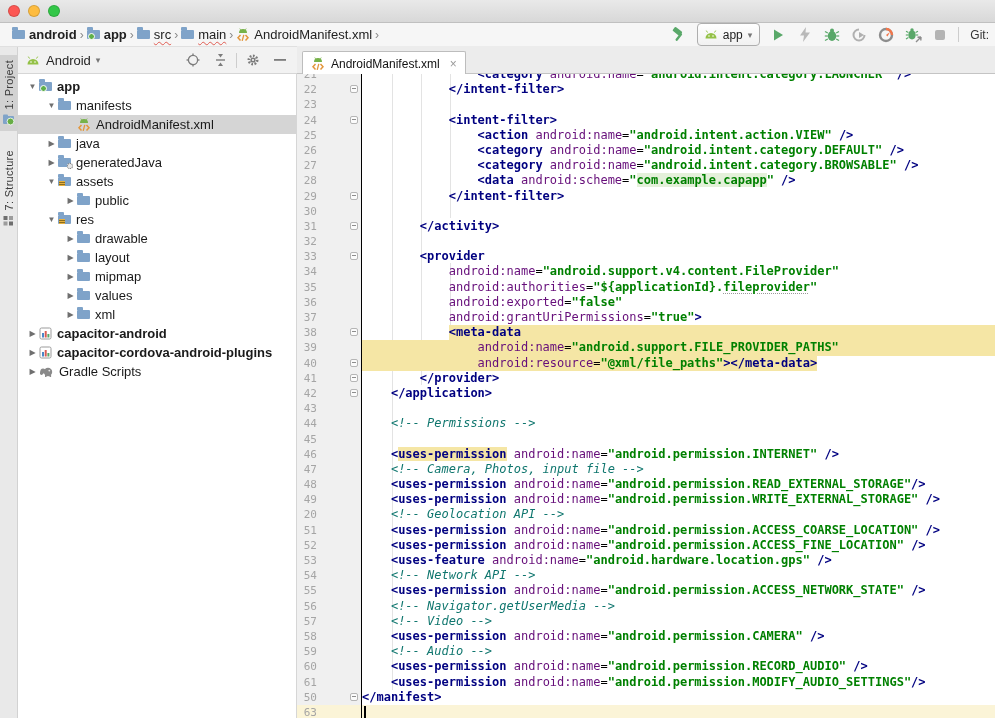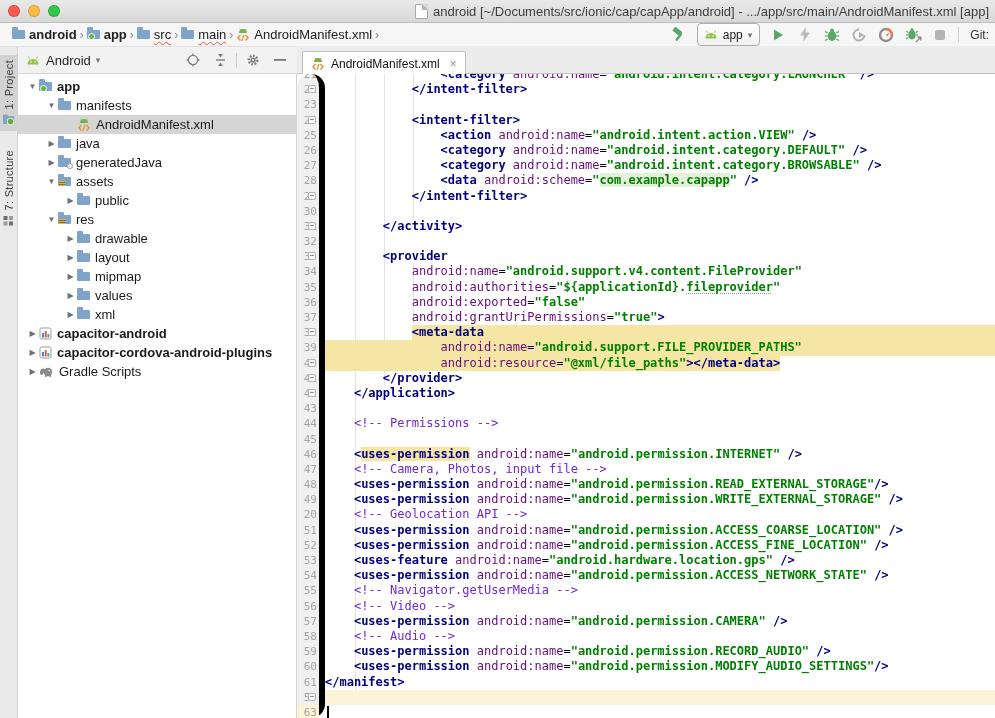--- a/index.html
+++ b/index.html
@@ -47,41 +47,41 @@
   .trow .lbl{margin-left:5px;}
   .trow .lbl.b{font-weight:bold;}
   
   #tabbar{position:absolute;left:297px;top:46px;width:698px;height:28px;background:#ececec;
     border-bottom:1px solid #c4c4c4;box-sizing:border-box;}
   #etab{position:absolute;left:5px;top:5px;height:23px;background:#fff;border:1px solid #bdbdbd;border-bottom:none;
     border-radius:2px 2px 0 0;display:flex;align-items:center;gap:6px;padding:0 8px;font-size:12px;color:#111;}
   #etab .close{color:#9a9a9a;font-size:12px;margin-left:4px;}
   
   #editor{position:absolute;left:297px;top:74px;width:698px;height:644px;background:#fff;display:flex;overflow:hidden;}
-  #gutter{width:28px;background:#f0f0f0;border-right:6px solid #000000;box-sizing:border-box;flex:none;border-radius:22px;}
+  #gutter{width:65px;background:#f0f0f0;border-right:1px solid #000000;box-sizing:border-box;flex:none;}
   #gutter .grow-wrap,#code .lines-wrap{margin-top:-7px;}
   .grow{display:flex;height:15.2px;line-height:15.2px;}
   .grow .num{width:20px;text-align:right;font-family:"DejaVu Sans Mono",monospace;font-size:11px;color:#a5a5a5;flex:none;}
   .grow .foldc{flex:1;position:relative;}
   .fold{position:absolute;right:3px;top:3px;width:8px;height:8px;border:1px solid #b5b5b5;border-radius:2px;
     background:#fbfbfb;box-sizing:border-box;}
   .fold::after{content:"";position:absolute;left:1px;right:1px;top:2px;height:1px;background:#8e8e8e;}
   .grow.caretrow{background:#fbf4d7;}
   #code{flex:1;position:relative;font-family:"DejaVu Sans Mono",monospace;font-size:12px;}
   .iguide{position:absolute;width:1px;background:#e3e3e3;}
   .line{position:relative;height:15.2px;line-height:15.2px;white-space:pre;display:flex;color:#000;}
   .line.hlfull{background:#f5e6a5;}
   .line.caretline{background:#fbf4d7;}
   .grp{white-space:pre;}
   .grp.hlgrow{background:#f5e6a5;flex:1;}
   .grp.hlblock{background:#f5e6a5;}
   .tk-t{color:#000080;font-weight:bold;}
   .tk-a{color:#660E7A;}
   .tk-v{color:#008000;font-weight:bold;}
-  .tk-c{color:#6d28d9;}
+  .tk-c{color:#0f766e;font-style:italic;}
   .tk-p{color:#000;}
   .tk-vg{background:#e4f0da;}
   .tk-vd{text-decoration:underline dotted #9a9a9a;text-underline-offset:2px;}
   .tk-w{background:#f5e6a5;}
   #caret{position:absolute;width:1.6px;height:13px;background:#000;}
   
   .icn{display:inline-flex;align-items:center;justify-content:center;flex:none;}
   .fld{width:13px;height:9px;background:#7fa3c9;border-radius:1px;position:relative;display:inline-block;}
   .fld::before{content:"";position:absolute;top:-3px;left:0;width:6px;height:3px;background:#7fa3c9;border-radius:1px 1px 0 0;}
   .fld .dotg{position:absolute;left:1px;bottom:-1px;width:5px;height:5px;border-radius:50%;background:#5fb049;border:1px solid #fff;}
@@ -92,24 +92,20 @@
 </style>
 </head>
 <body>
 
 <div id="win">
 
   <div id="titlebar">
     <span class="tl" id="tl-close" style="background: rgb(252, 87, 83); border: 0.5px solid rgba(0, 0, 0, 0.15);"></span>
     <span class="tl" id="tl-min" style="background: rgb(253, 188, 64); border: 0.5px solid rgba(0, 0, 0, 0.15);"></span>
     <span class="tl" id="tl-max" style="background: rgb(51, 199, 72); border: 0.5px solid rgba(0, 0, 0, 0.15);"></span>
-    <div id="title-wrap">
-      <span class="doc-ic icn"></span>
-      <span>android [~/Documents/src/ionic/cap/capApp/android] - .../app/src/main/AndroidManifest.xml [app]</span>
-    </div>
   </div>
 
   <div id="navbar">
     <div id="crumbs">
         <span class="crumb">
           <span class="icn">
             <span class="fld"></span>
           </span>
           <span class="lbl b ">android</span>
         </span>
@@ -698,20 +694,21 @@
           <div class="line"><span class="grp">    <span class="tk-c">&lt;!-- Permissions --&gt;</span></span></div>
           <div class="line"><span class="grp"></span></div>
           <div class="line"><span class="grp">    <span class="tk-t">&lt;</span><span class="tk-t tk-w">uses-permission</span><span class="tk-p"> </span><span class="tk-a">android:name</span><span class="tk-p">=</span><span class="tk-v">"android.permission.INTERNET"</span><span class="tk-p"> </span><span class="tk-t">/&gt;</span></span></div>
           <div class="line"><span class="grp">    <span class="tk-c">&lt;!-- Camera, Photos, input file --&gt;</span></span></div>
           <div class="line"><span class="grp">    <span class="tk-t">&lt;uses-permission</span><span class="tk-p"> </span><span class="tk-a">android:name</span><span class="tk-p">=</span><span class="tk-v">"android.permission.READ_EXTERNAL_STORAGE"</span><span class="tk-t">/&gt;</span></span></div>
           <div class="line"><span class="grp">    <span class="tk-t">&lt;uses-permission</span><span class="tk-p"> </span><span class="tk-a">android:name</span><span class="tk-p">=</span><span class="tk-v">"android.permission.WRITE_EXTERNAL_STORAGE"</span><span class="tk-p"> </span><span class="tk-t">/&gt;</span></span></div>
           <div class="line"><span class="grp">    <span class="tk-c">&lt;!-- Geolocation API --&gt;</span></span></div>
           <div class="line"><span class="grp">    <span class="tk-t">&lt;uses-permission</span><span class="tk-p"> </span><span class="tk-a">android:name</span><span class="tk-p">=</span><span class="tk-v">"android.permission.ACCESS_COARSE_LOCATION"</span><span class="tk-p"> </span><span class="tk-t">/&gt;</span></span></div>
           <div class="line"><span class="grp">    <span class="tk-t">&lt;uses-permission</span><span class="tk-p"> </span><span class="tk-a">android:name</span><span class="tk-p">=</span><span class="tk-v">"android.permission.ACCESS_FINE_LOCATION"</span><span class="tk-p"> </span><span class="tk-t">/&gt;</span></span></div>
           <div class="line"><span class="grp">    <span class="tk-t">&lt;uses-feature</span><span class="tk-p"> </span><span class="tk-a">android:name</span><span class="tk-p">=</span><span class="tk-v">"android.hardware.location.gps"</span><span class="tk-p"> </span><span class="tk-t">/&gt;</span></span></div>
+          <div class="line"><span class="grp">    <span class="tk-c">&lt;!-- Network API --&gt;</span></span></div>
           <div class="line"><span class="grp">    <span class="tk-t">&lt;uses-permission</span><span class="tk-p"> </span><span class="tk-a">android:name</span><span class="tk-p">=</span><span class="tk-v">"android.permission.ACCESS_NETWORK_STATE"</span><span class="tk-p"> </span><span class="tk-t">/&gt;</span></span></div>
           <div class="line"><span class="grp">    <span class="tk-c">&lt;!-- Navigator.getUserMedia --&gt;</span></span></div>
           <div class="line"><span class="grp">    <span class="tk-c">&lt;!-- Video --&gt;</span></span></div>
           <div class="line"><span class="grp">    <span class="tk-t">&lt;uses-permission</span><span class="tk-p"> </span><span class="tk-a">android:name</span><span class="tk-p">=</span><span class="tk-v">"android.permission.CAMERA"</span><span class="tk-p"> </span><span class="tk-t">/&gt;</span></span></div>
           <div class="line"><span class="grp">    <span class="tk-c">&lt;!-- Audio --&gt;</span></span></div>
           <div class="line"><span class="grp">    <span class="tk-t">&lt;uses-permission</span><span class="tk-p"> </span><span class="tk-a">android:name</span><span class="tk-p">=</span><span class="tk-v">"android.permission.RECORD_AUDIO"</span><span class="tk-p"> </span><span class="tk-t">/&gt;</span></span></div>
           <div class="line"><span class="grp">    <span class="tk-t">&lt;uses-permission</span><span class="tk-p"> </span><span class="tk-a">android:name</span><span class="tk-p">=</span><span class="tk-v">"android.permission.MODIFY_AUDIO_SETTINGS"</span><span class="tk-t">/&gt;</span></span></div>
           <div class="line"><span class="grp"><span class="tk-t">&lt;/manifest&gt;</span></span></div>
           <div class="line caretline"><span class="grp"></span></div>
         </div>

